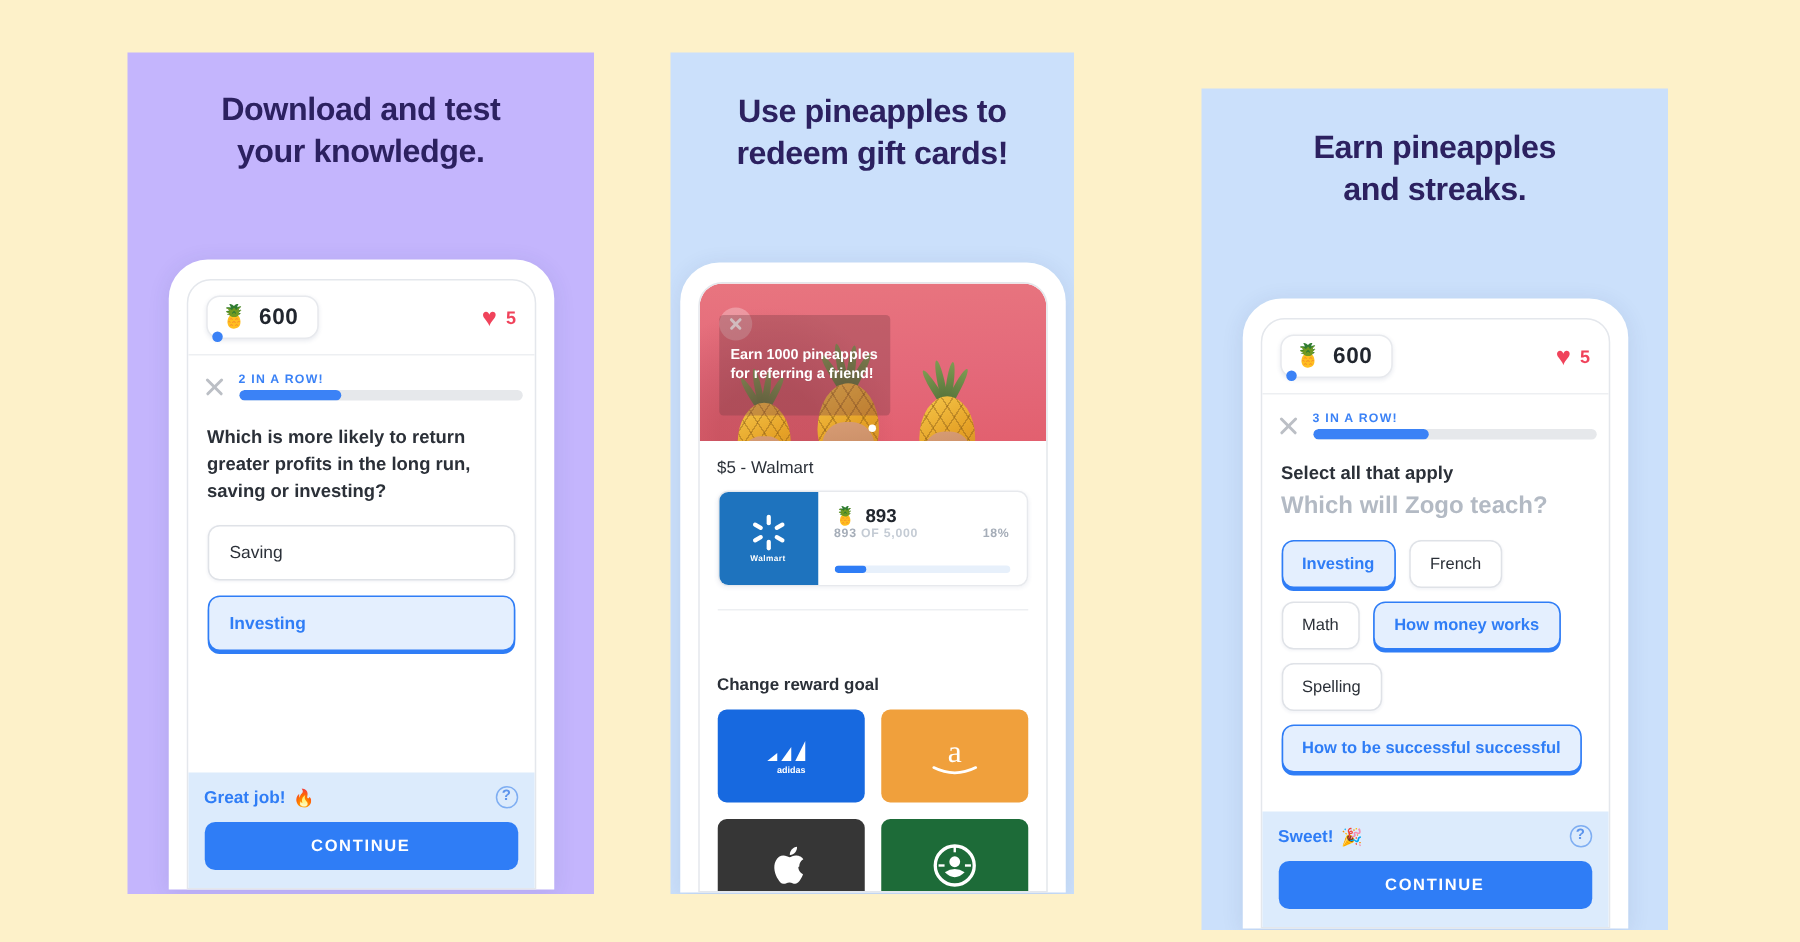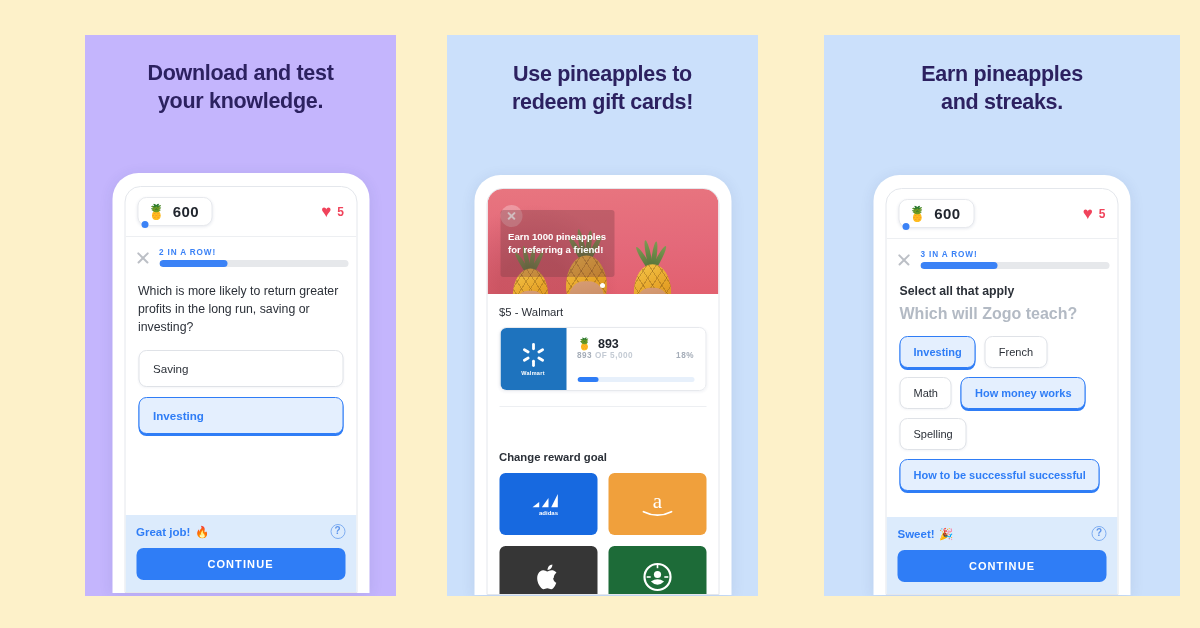--- a/index.html
+++ b/index.html
@@ -13,22 +13,22 @@
 
   
   .panel {
     position:absolute;
     top:35px;
     height:561px;
     background:#CBE0FB;
     overflow:hidden;
   }
   #panel-1 { left:85px;  width:311px; }
-  #panel-2 { left:447px; width:311px; }
-  #panel-3 { left:824px; width:356px; }
+  #panel-2 { left:447px; width:269px; }
+  #panel-3 { left:801px; width:311px;margin-top:24px; }
 
   .panel-title {
     text-align:center;
     color:#2C2160;
     font-weight:bold;
     font-size:21.5px;
     line-height:1.28;
     letter-spacing:-0.3px;
     padding-top:25px;
     white-space:pre-line;
@@ -133,21 +133,21 @@
   .progress-fill {
     height:100%;
     background:#3B82F6;
     border-radius:6px;
   }
 
   
   .q-body { padding:6px 13px 0 13px; flex:1 1 auto; }
   .question-text {
     font-size:12.3px;
-    font-weight:normal;
+    font-weight:bold;
     color:#2B3038;
     line-height:1.48;
     margin-bottom:13px;
   }
   .answer {
     border:1px solid #DFE2E7;
     border-radius:8px;
     background:#fff;
     padding:11px 14px;
     font-size:11.6px;

